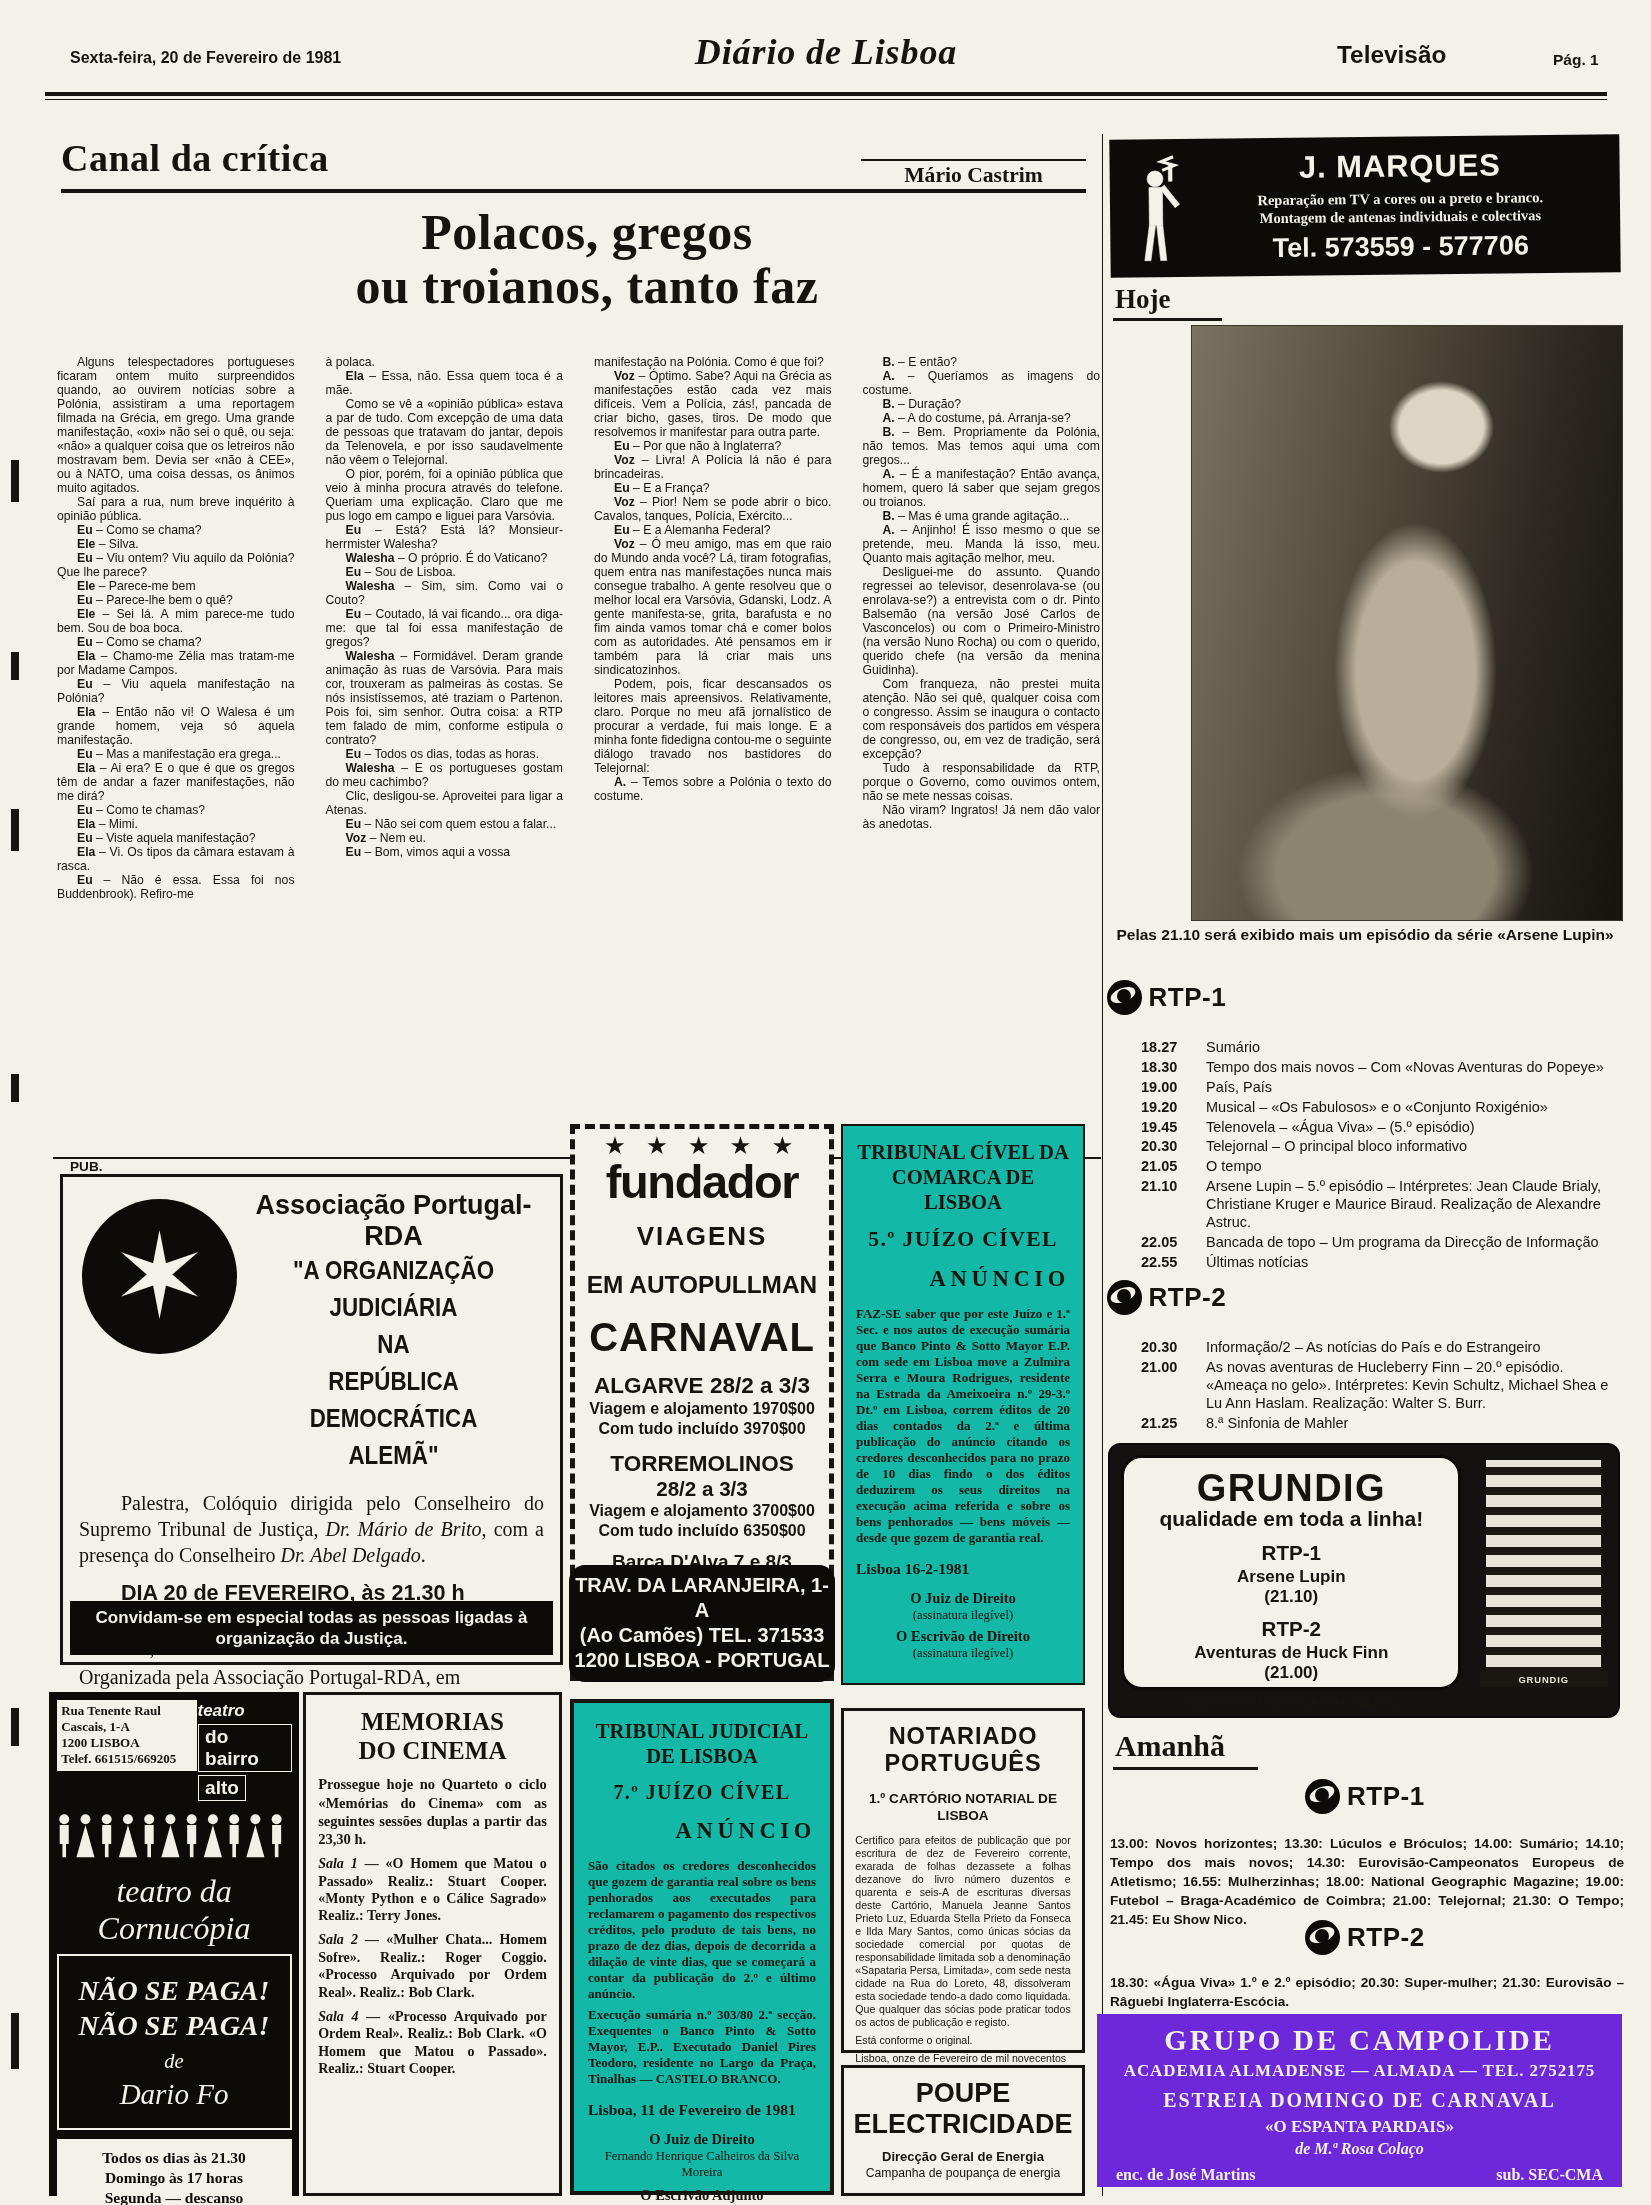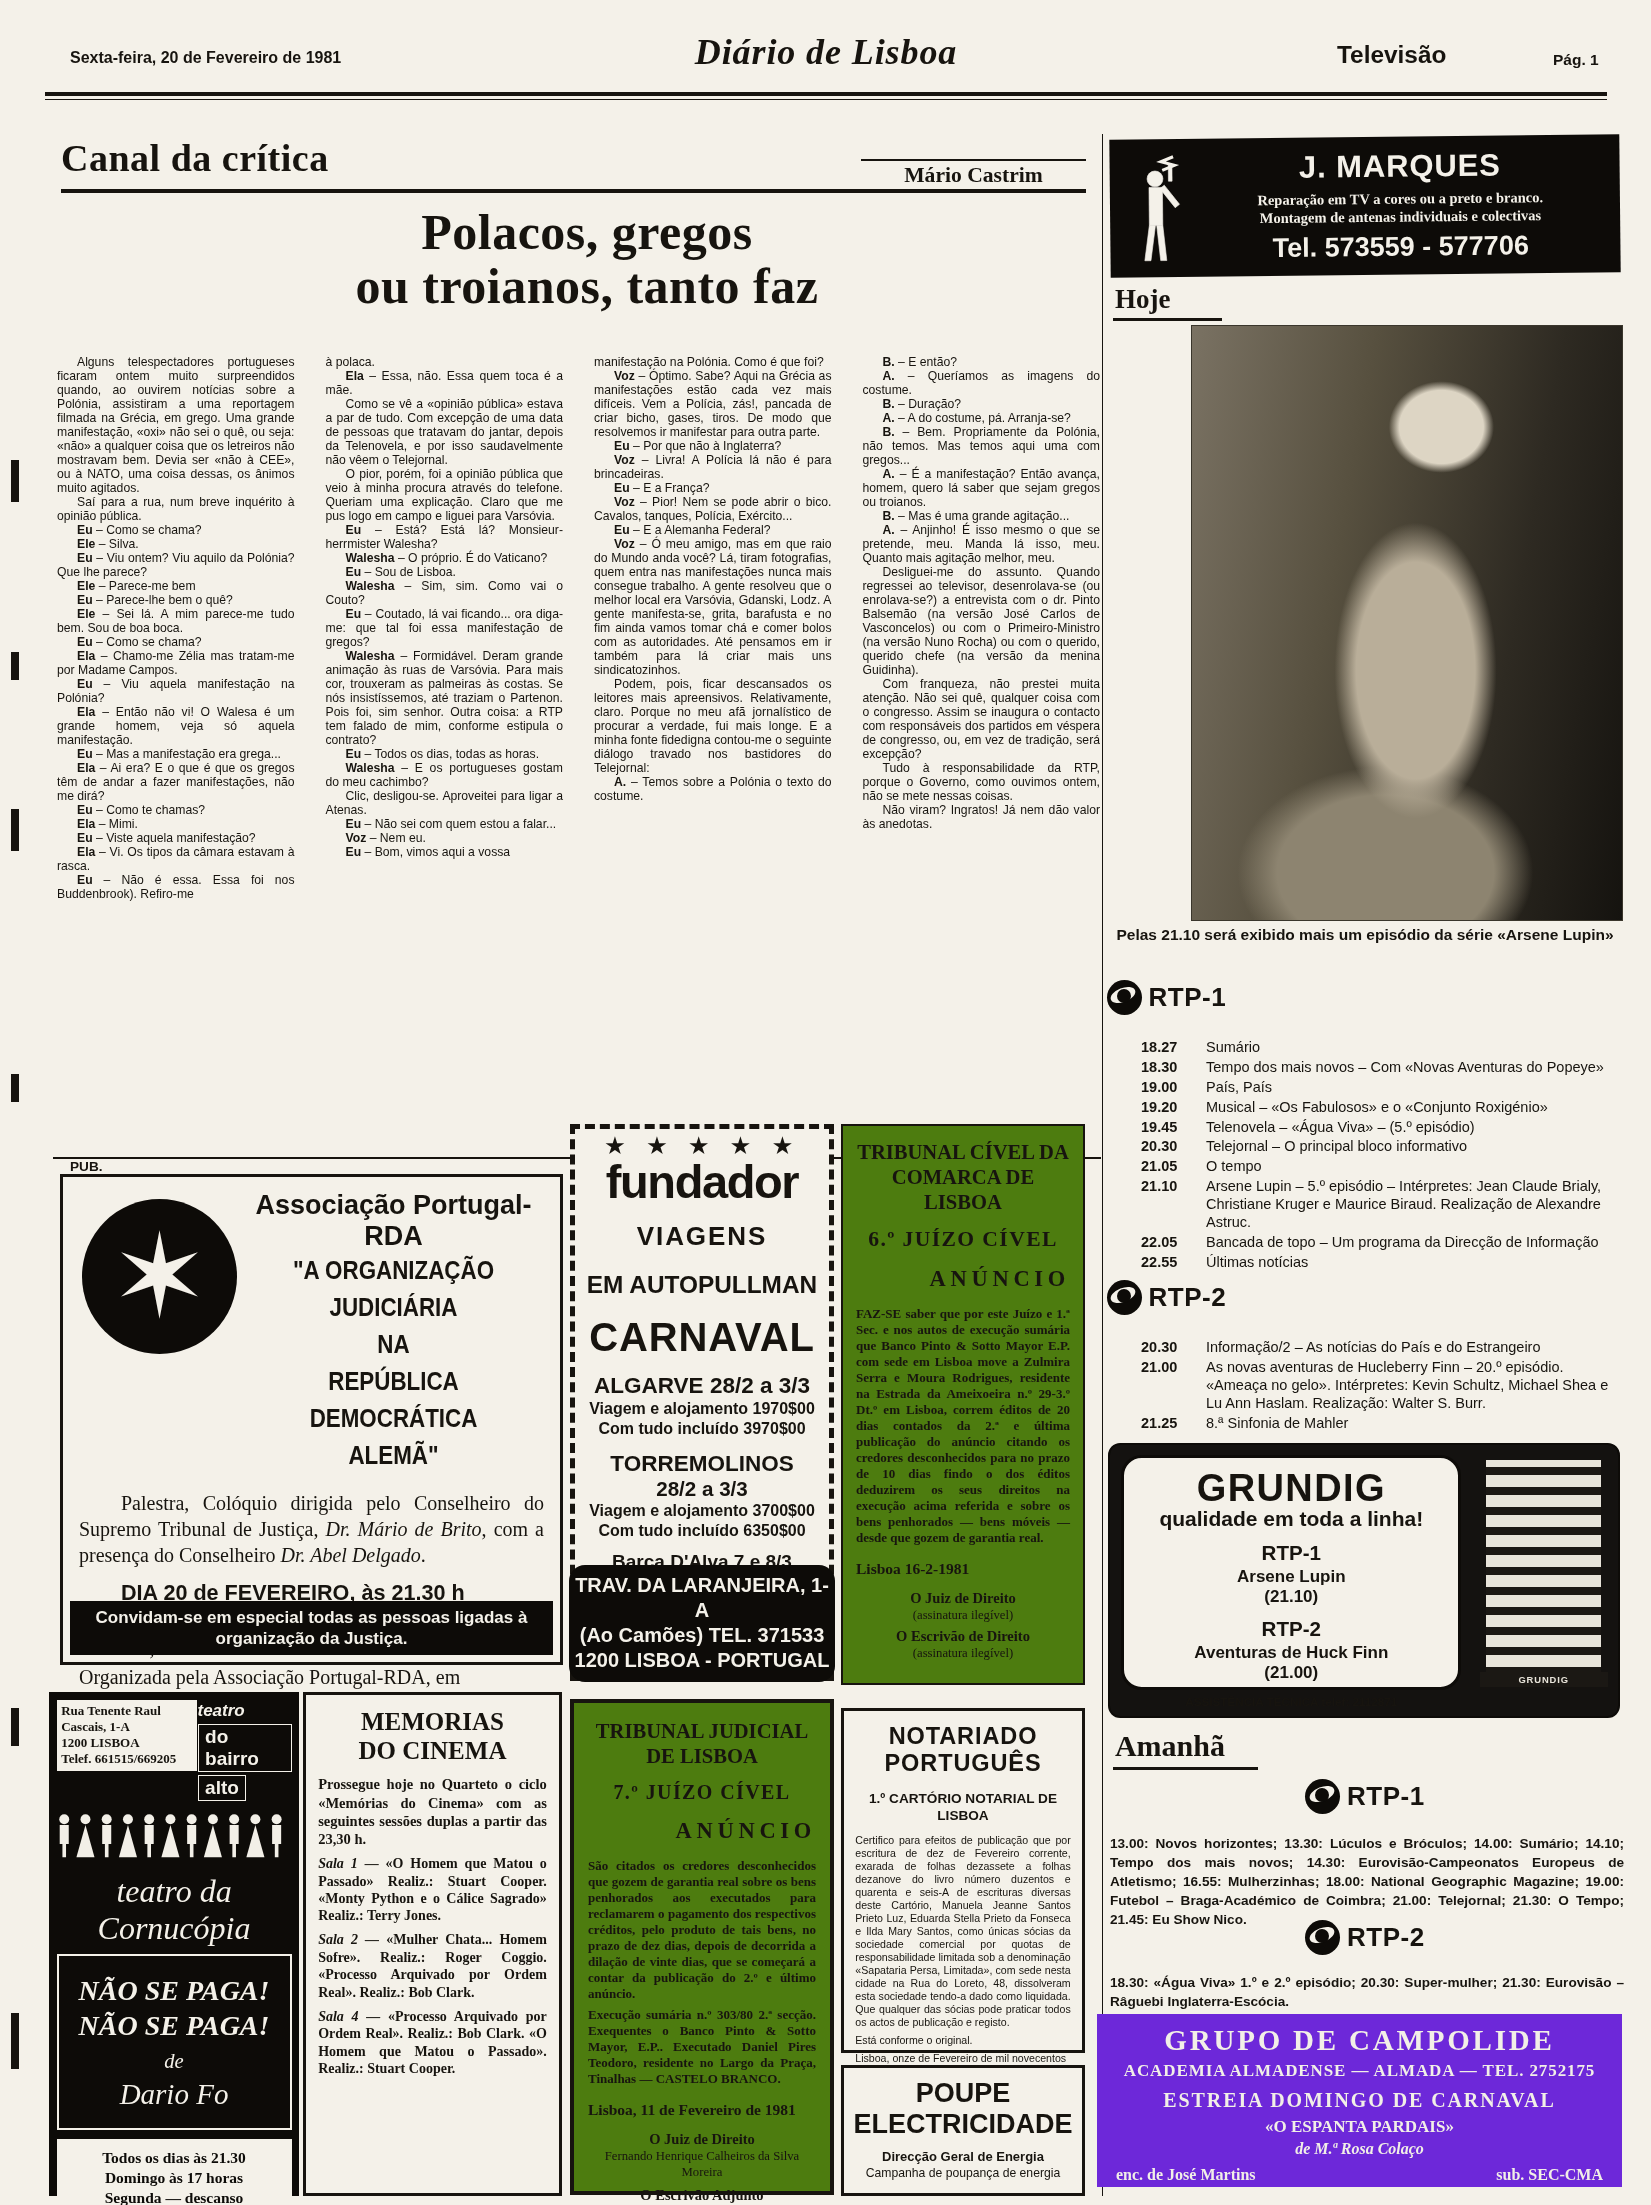--- a/index.html
+++ b/index.html
@@ -138,21 +138,21 @@
   #fundador .ofS{font-size:20.6px;font-weight:800;}
   #fundador .ofL{font-size:16px;font-weight:700;line-height:20px;}
   #fundador .barca{font-size:19px;font-weight:800;margin-top:10.3px;}
   #fundador .prices{font-size:18px;font-weight:800;margin-top:3.8px;}
   #fundador .sl{font-size:17px;font-weight:700;margin-top:4.7px;}
   #fund-addr{position:absolute;left:-5.6px;right:-5.6px;bottom:-5.6px;background:#0d0b08;color:#f4f1e9;
              border-radius:16px;padding:8.4px 4.7px;}
   #fund-addr div{font-size:20px;font-weight:600;line-height:25px;}
 
   
-  .legal{background:#4d7c0f;border:2.8px solid #17140f;box-sizing:border-box;font-family:"Liberation Serif",serif;}
+  .legal{background:#14b8a6;border:2.8px solid #17140f;box-sizing:border-box;font-family:"Liberation Serif",serif;}
   .legal .lt{font-size:20.6px;font-weight:700;text-align:center;line-height:25px;}
   .legal .lj{font-size:21.6px;font-weight:700;text-align:center;letter-spacing:1.4px;margin-top:12.2px;}
   .legal .la{font-size:22.5px;font-weight:700;text-align:right;letter-spacing:4.7px;margin-top:14px;}
   .legal .lb{font-size:13px;line-height:16px;font-weight:600;text-align:justify;margin-top:14px;}
   .legal .ld{font-size:15.5px;font-weight:800;margin-top:14px;}
   .legal .ls{font-size:14.5px;font-weight:800;text-align:center;margin-top:12.2px;}
   .legal .lsn{font-size:12.7px;text-align:center;line-height:16px;}
   #civel{left:841px;top:1124px;width:244px;height:561px;padding:14px 13px;position:absolute;}
   #judicial{left:570px;top:1699px;width:264px;height:496px;padding:16px 14px;position:absolute;border-width:4.2px;}
 
@@ -459,21 +459,21 @@
     <div class="sl">Nós organizamos a sua viagem</div>
     <div id="fund-addr">
       <div>TRAV. DA LARANJEIRA, 1-A</div>
       <div>(Ao Camões) TEL. 371533</div>
       <div>1200 LISBOA - PORTUGAL</div>
     </div>
   </div>
 
   <div class="legal" id="civel">
     <div class="lt">TRIBUNAL CÍVEL DA COMARCA DE LISBOA</div>
-    <div class="lj">6.º JUÍZO CÍVEL</div>
+    <div class="lj">5.º JUÍZO CÍVEL</div>
     <div class="la">ANÚNCIO</div>
     <div class="lb">FAZ-SE saber que por este Juízo e 1.ª Sec. e nos autos de execução sumária que Banco Pinto &amp; Sotto Mayor E.P. com sede em Lisboa move a Zulmira Serra e Moura Rodrigues, residente na Estrada da Ameixoeira n.º 29-3.º Dt.º em Lisboa, correm éditos de 20 dias contados da 2.ª e última publicação do anúncio citando os credores desconhecidos para no prazo de 10 dias findo o dos éditos deduzirem os seus direitos na execução acima referida e sobre os bens penhorados — bens móveis — desde que gozem de garantia real.</div>
     <div class="ld">Lisboa 16-2-1981</div>
     <div class="ls">O Juiz de Direito</div>
     <div class="lsn">(assinatura ilegível)</div>
     <div class="ls" style="margin-top:4.7px;">O Escrivão de Direito</div>
     <div class="lsn">(assinatura ilegível)</div>
   </div>
 
   <div class="abs" id="teatro">

